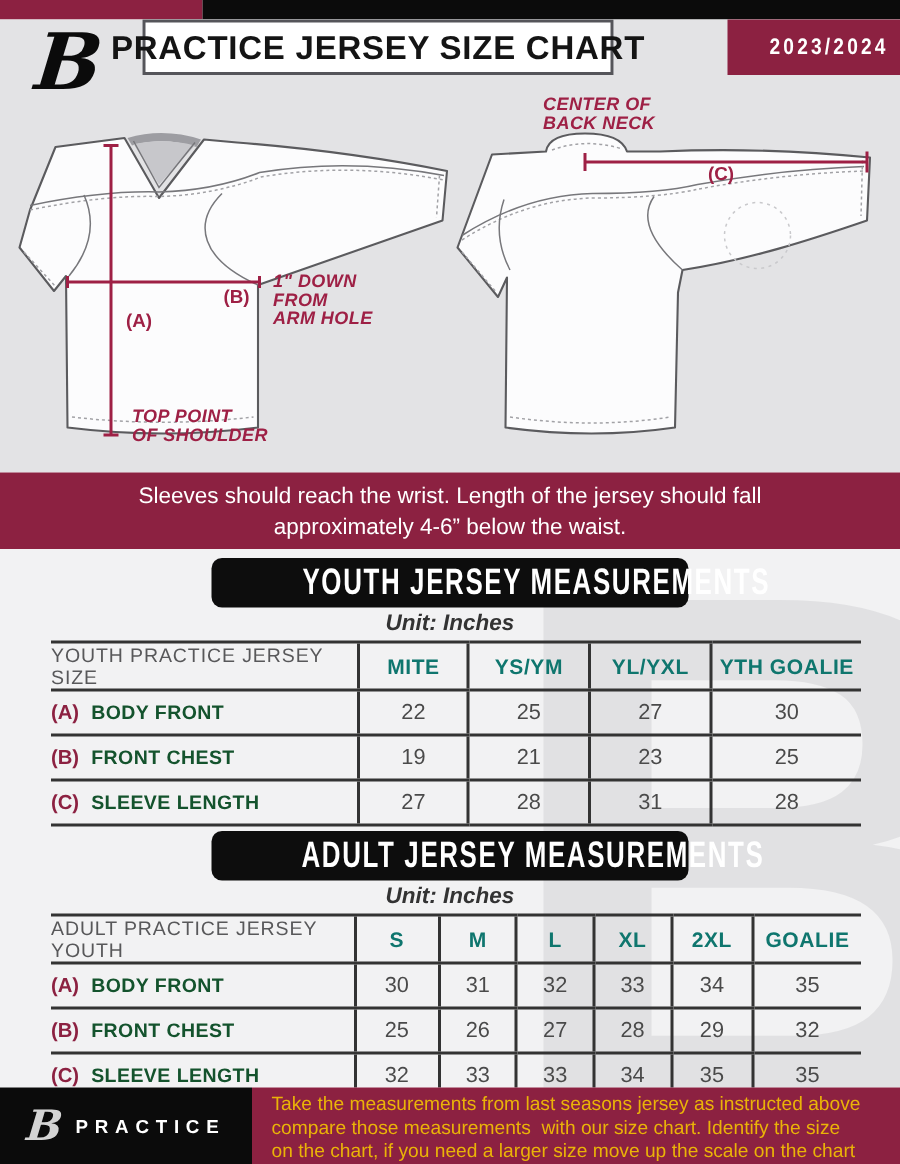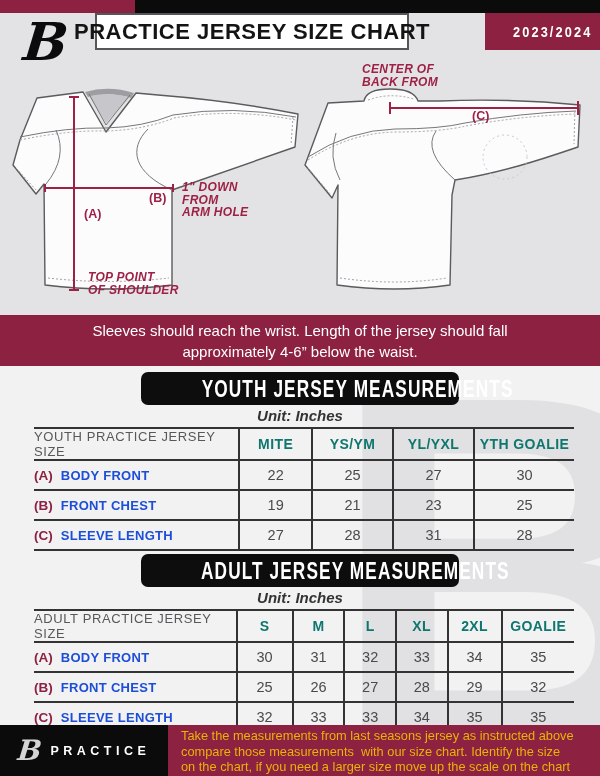--- a/index.html
+++ b/index.html
@@ -58,21 +58,21 @@
 
   .size-table{width:540px;margin:2px 0 0 34px;border-collapse:collapse;table-layout:fixed;}
   .size-table th,.size-table td{padding:0;}
   .size-table thead th{height:31px;border-top:2px solid #333;border-bottom:2px solid #333;}
   .size-table tbody td{height:30px;border-bottom:2px solid #333;}
   .th-size{font-size:13px;font-weight:400;color:#58585a;letter-spacing:.6px;text-align:left;padding-left:10px;}
   .th-col{font-size:14px;font-weight:700;color:#0f766e;letter-spacing:.4px;text-align:center;border-left:2px solid #333;}
   .val-cell{font-size:14.5px;color:#4a4a4a;text-align:center;border-left:2px solid #333;}
   .label-cell{text-align:left;padding-left:22px;white-space:nowrap;}
   .row-key{color:var(--maroon);font-weight:800;font-size:13.5px;margin-right:8px;}
-  .row-label{color:#1d4ed8;font-weight:600;font-size:13px;letter-spacing:.3px;}
+  .row-label{color:#14532d;font-weight:600;font-size:13px;letter-spacing:.3px;}
   .youth-cols col:nth-child(1){width:38%}.youth-cols col:nth-child(2){width:13.5%}
   .youth-cols col:nth-child(3){width:15%}.youth-cols col:nth-child(4){width:15%}
   .youth-cols col:nth-child(5){width:18.5%}
   .adult-cols col:nth-child(1){width:37.5%}.adult-cols col:nth-child(2){width:10.4%}
   .adult-cols col:nth-child(3){width:9.6%}.adult-cols col:nth-child(4){width:9.5%}
   .adult-cols col:nth-child(5){width:9.6%}.adult-cols col:nth-child(6){width:10%}
   .adult-cols col:nth-child(7){width:13.4%}
   .adult-gap{margin-top:3px;}
 
   
@@ -139,21 +139,21 @@
       <path class="stitch" d="M 40,193 Q 95,201 147,193"></path>
       <path class="stitch" d="M 8,83 L 31,110"></path>
       <path class="stitch" d="M 275,22 L 274,59"></path>
       <g class="measure">
         <path d="M 90,23 H 278 M 90,17 V 29 M 278,16 V 30"></path>
       </g>
     </svg>
 
     <div class="diag-label diag-desc lbl-back-neck">
         <div>CENTER OF</div>
-        <div>BACK FROM</div>
+        <div>BACK NECK</div>
       </div>
     <div class="diag-label diag-key lbl-c">(C)</div>
     <div class="diag-label diag-key lbl-b">(B)</div>
     <div class="diag-label diag-desc lbl-b-desc">
         <div>1" DOWN</div>
         <div>FROM</div>
         <div>ARM HOLE</div>
       </div>
     <div class="diag-label diag-key lbl-a">(A)</div>
     <div class="diag-label diag-desc lbl-a-desc">
@@ -225,21 +225,21 @@
             <col>
             <col>
             <col>
             <col>
             <col>
             <col>
             <col>
           </colgroup>
           <thead>
             <tr>
-              <th class="th-size">ADULT PRACTICE JERSEY SIZE</th>
+              <th class="th-size">ADULT PRACTICE JERSEY YOUTH</th>
               <th class="th-col">S</th>
               <th class="th-col">M</th>
               <th class="th-col">L</th>
               <th class="th-col">XL</th>
               <th class="th-col">2XL</th>
               <th class="th-col">GOALIE</th>
             </tr>
           </thead>
           <tbody>
             <tr>

